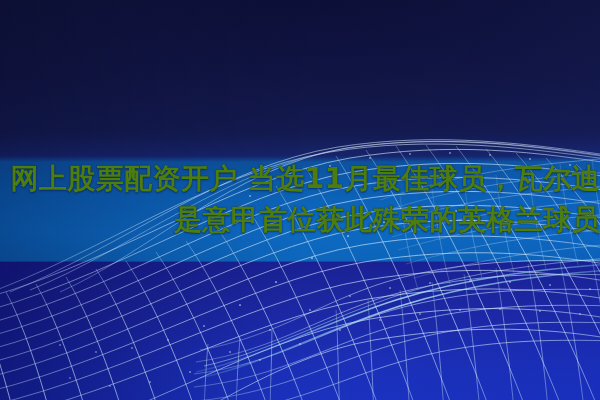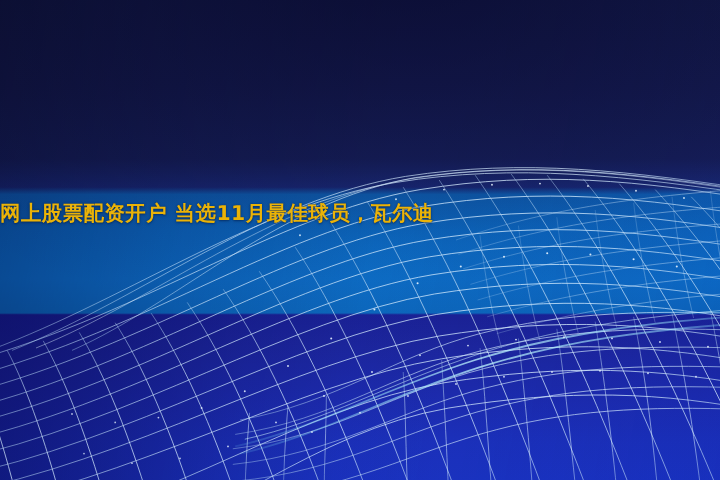--- a/index.html
+++ b/index.html
@@ -75,23 +75,23 @@
     pointer-events: none;
   }
   .mesh svg { display: block; width: 600px; height: 400px; }
 
   
   .headline {
     position: absolute;
     left: 0;
     right: 0;
     top: 158px;
-    text-align: left;
-    color: #eab308;
-    font-size: 17px;
+    text-align: right;
+    color: #4d7c0f;
+    font-size: 28px;
     font-weight: 700;
     line-height: 41px;
     letter-spacing: 0.4px;
     text-shadow: 0 1px 2px rgba(4,26,70,0.55),
                  0 0 1px rgba(4,26,70,0.65);
     white-space: nowrap;
   }
   .headline .hl-line { display: block; }
 </style>
 </head>
@@ -279,15 +279,16 @@
           <circle cx="540" cy="311" r="0.8" opacity="0.8"></circle>
           <circle cx="580" cy="314" r="0.8" opacity="0.8"></circle>
         </g>
 
       </g>
     </svg>
   </div>
 
   <div class="headline">
     <span class="hl-line">网上股票配资开户 当选11月最佳球员，瓦尔迪</span>
+    <span class="hl-line">是意甲首位获此殊荣的英格兰球员</span>
   </div>
 
 </div>
 
 </body></html>

